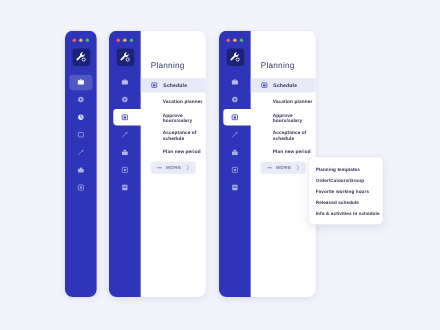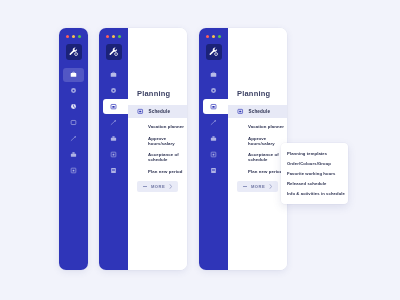--- a/index.html
+++ b/index.html
@@ -135,22 +135,21 @@
     background: #ffffff;
     padding: 0;
     position: relative;
   }
 
   .section-title {
     font-size: 7.5px;
     color: #3b4063;
     letter-spacing: .2px;
     padding: 27px 16px 0 9px;
-    font-weight: 700;
-    margin-top: 34px;
+    font-weight: 400;
   }
 
   .nav-active {
     margin-top: 7px;
     height: 13px;
     background: #e7e9f6;
     display: flex;
     align-items: center;
     padding-left: 9px;
     gap: 5px;

